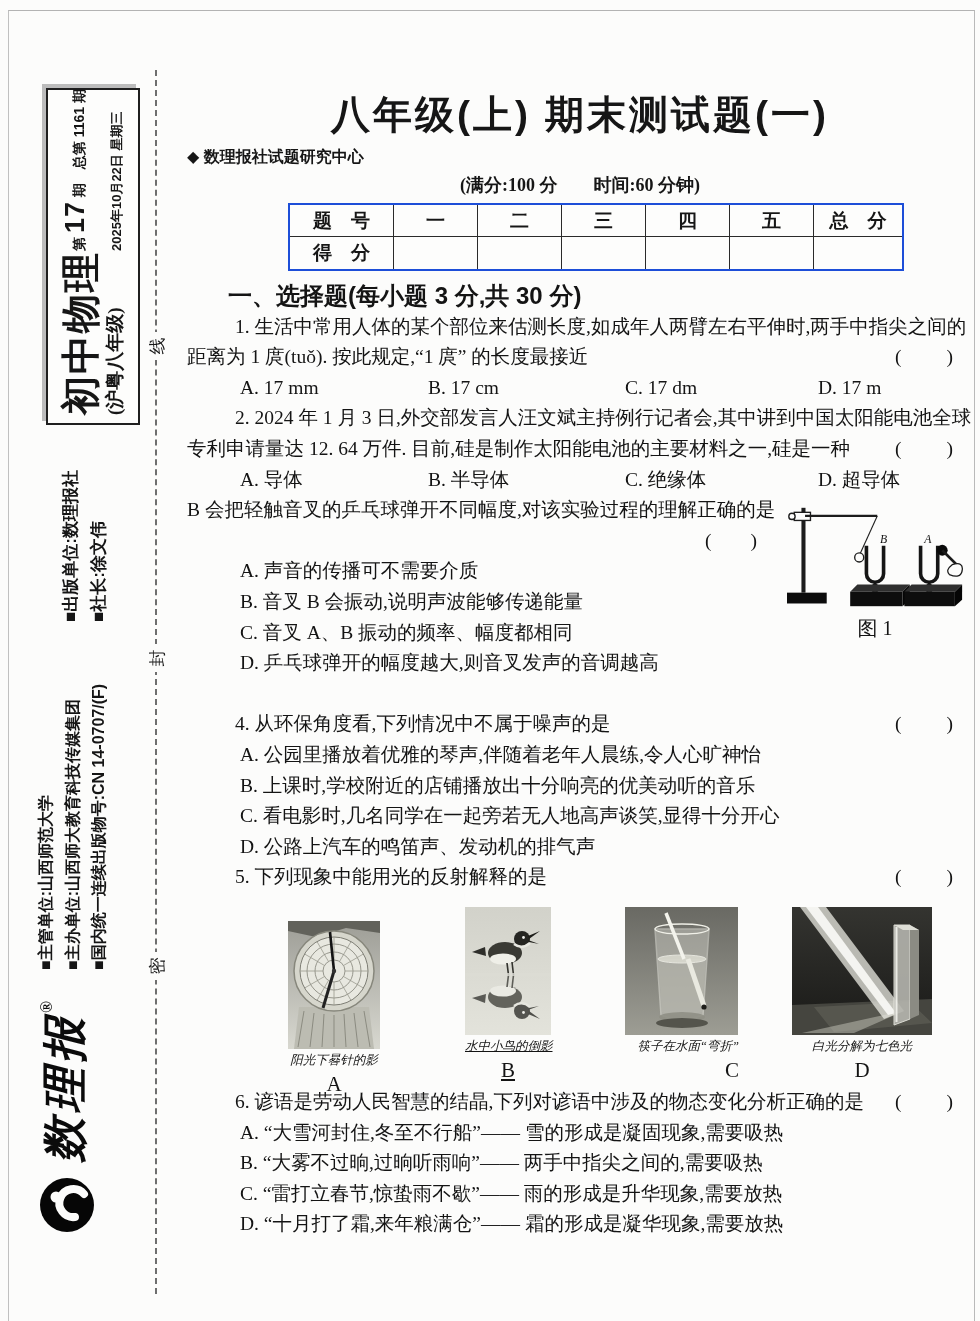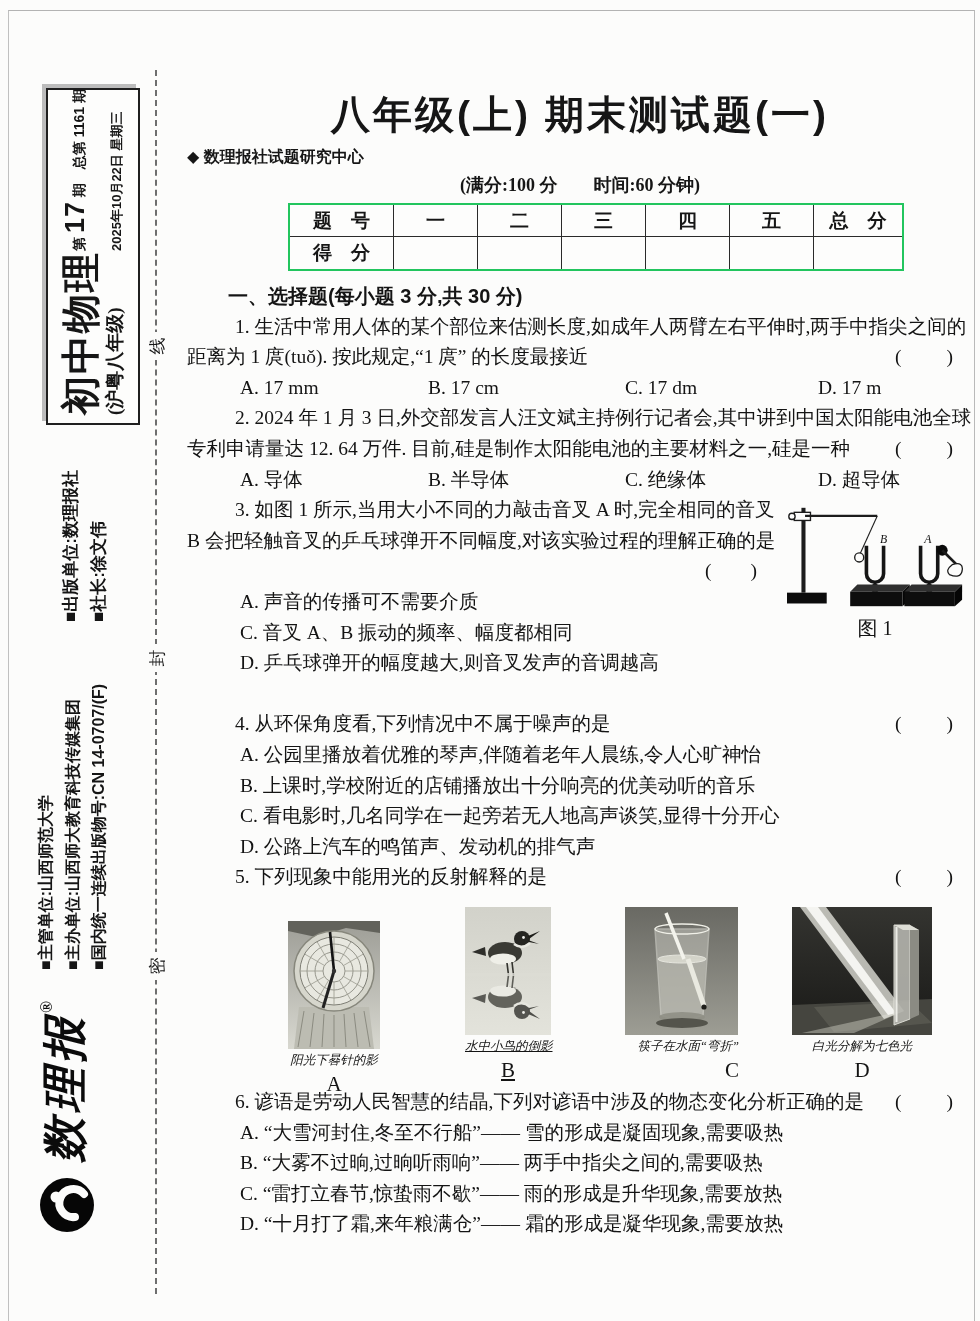--- a/index.html
+++ b/index.html
@@ -32,31 +32,31 @@
   .seal-line{position:absolute;left:155px;top:70px;height:1224px;width:0;border-left:2px dashed #6e6e6e;}
   .seal-char{position:absolute;width:28px;height:26px;text-align:center;font-size:17px;line-height:26px;
              background:#fcfcfb;font-family:"Liberation Serif","DejaVu Serif",serif;}
   
   .content{position:absolute;left:187px;top:0;width:786px;}
   .paper-title{position:absolute;left:0;top:88px;width:100%;text-align:center;font-size:39px;font-weight:900;
                letter-spacing:3px;font-family:"Liberation Sans","DejaVu Sans",sans-serif;white-space:nowrap;}
   .paper-sub{position:absolute;left:0;top:147px;width:100%;font-size:16px;font-weight:700;
              font-family:"Liberation Sans","DejaVu Sans",sans-serif;}
   .paper-info{position:absolute;left:0;top:173px;width:100%;text-align:center;font-size:18px;font-weight:700;}
-  .score-table{position:absolute;left:101px;top:203px;width:612px;border:2px solid #22c55e;
+  .score-table{position:absolute;left:101px;top:203px;width:612px;border:2px solid #1d4ed8;
                display:grid;grid-template-columns:104px 84px 84px 84px 84px 84px 1fr;
                grid-auto-rows:32px;background:#fdfdfc;text-align:right;}
   .score-table .cell{border-right:1px solid #2a2a2a;border-bottom:1px solid #2a2a2a;
         display:flex;align-items:center;justify-content:center;font-size:19px;font-weight:700;
         font-family:"Liberation Sans","DejaVu Sans",sans-serif;}
   .score-table .cell:nth-child(7n){border-right:none;}
   .score-table .cell:nth-child(n+8){border-bottom:none;}
   .flow{position:absolute;left:0;top:281px;width:786px;font-size:19.5px;line-height:30.6px;color:#141414;}
   .ln{white-space:nowrap;height:30.6px;}
-  .sec-head{font-family:"Liberation Sans","DejaVu Sans",sans-serif;font-weight:700;font-size:20px;padding-left:41px;}
+  .sec-head{font-family:"Liberation Sans","DejaVu Sans",sans-serif;font-weight:700;font-size:24px;padding-left:41px;}
   .indent{padding-left:48px;}
   .brkt{float:right;margin-right:18px;letter-spacing:2px;}
   .opt4{display:grid;grid-template-columns:188px 197px 193px 1fr;padding-left:53px;height:30.6px;white-space:nowrap;}
   .optline{padding-left:53px;}
   .q3block{position:relative;height:214.2px;}
   .q3text{width:602px;}
   .q3brkt{width:592px;text-align:right;padding-right:22px;box-sizing:border-box;}
   .fig1{position:absolute;left:600px;top:2px;width:176px;text-align:center;}
   .fig1 .cap{font-size:20px;line-height:20px;margin-top:1px;}
   .imgrow{position:relative;height:194px;}
@@ -144,24 +144,24 @@
       <div class="ln indent">2. 2024 年 1 月 3 日,外交部发言人汪文斌主持例行记者会,其中讲到中国太阳能电池全球</div>
       <div class="ln"><span class="brkt">(　　)</span><span>专利申请量达 12. 64 万件. 目前,硅是制作太阳能电池的主要材料之一,硅是一种</span></div>
       <div class="opt4">
         <span>A. 导体</span>
         <span>B. 半导体</span>
         <span>C. 绝缘体</span>
         <span>D. 超导体</span>
       </div>
 
       <div class="q3block">
-        <div class="ln indent q3text">3. 如图 1 所示,当用大小不同的力敲击音叉 A 时,完全相同的音叉</div>
         <div class="ln q3text">B 会把轻触音叉的乒乓球弹开不同幅度,对该实验过程的理解正确的是</div>
         <div class="ln q3brkt">(　　)</div>
         <div class="ln optline">A. 声音的传播可不需要介质</div>
+        <div class="ln optline">B. 音叉 B 会振动,说明声波能够传递能量</div>
         <div class="ln optline">C. 音叉 A、B 振动的频率、幅度都相同</div>
         <div class="ln optline">D. 乒乓球弹开的幅度越大,则音叉发声的音调越高</div>
         <div class="fig1">
           <svg width="176" height="120" viewBox="0 0 195 125">
             <rect x="16" y="8" width="4.5" height="94" fill="#1c1c1c"></rect>
             <rect x="8" y="13" width="18" height="9" fill="#fdfdfc" stroke="#1c1c1c" stroke-width="1.5"></rect>
             <circle cx="5.5" cy="17.5" r="3.5" fill="#fdfdfc" stroke="#1c1c1c" stroke-width="1.5"></circle>
             <path d="M20 17 H100" stroke="#1c1c1c" stroke-width="2.5" fill="none"></path>
             <path d="M100 17 L81 59" stroke="#1c1c1c" stroke-width="1.2" fill="none"></path>
             <circle cx="80" cy="63" r="5" fill="#fdfdfc" stroke="#1c1c1c" stroke-width="1.5"></circle>

